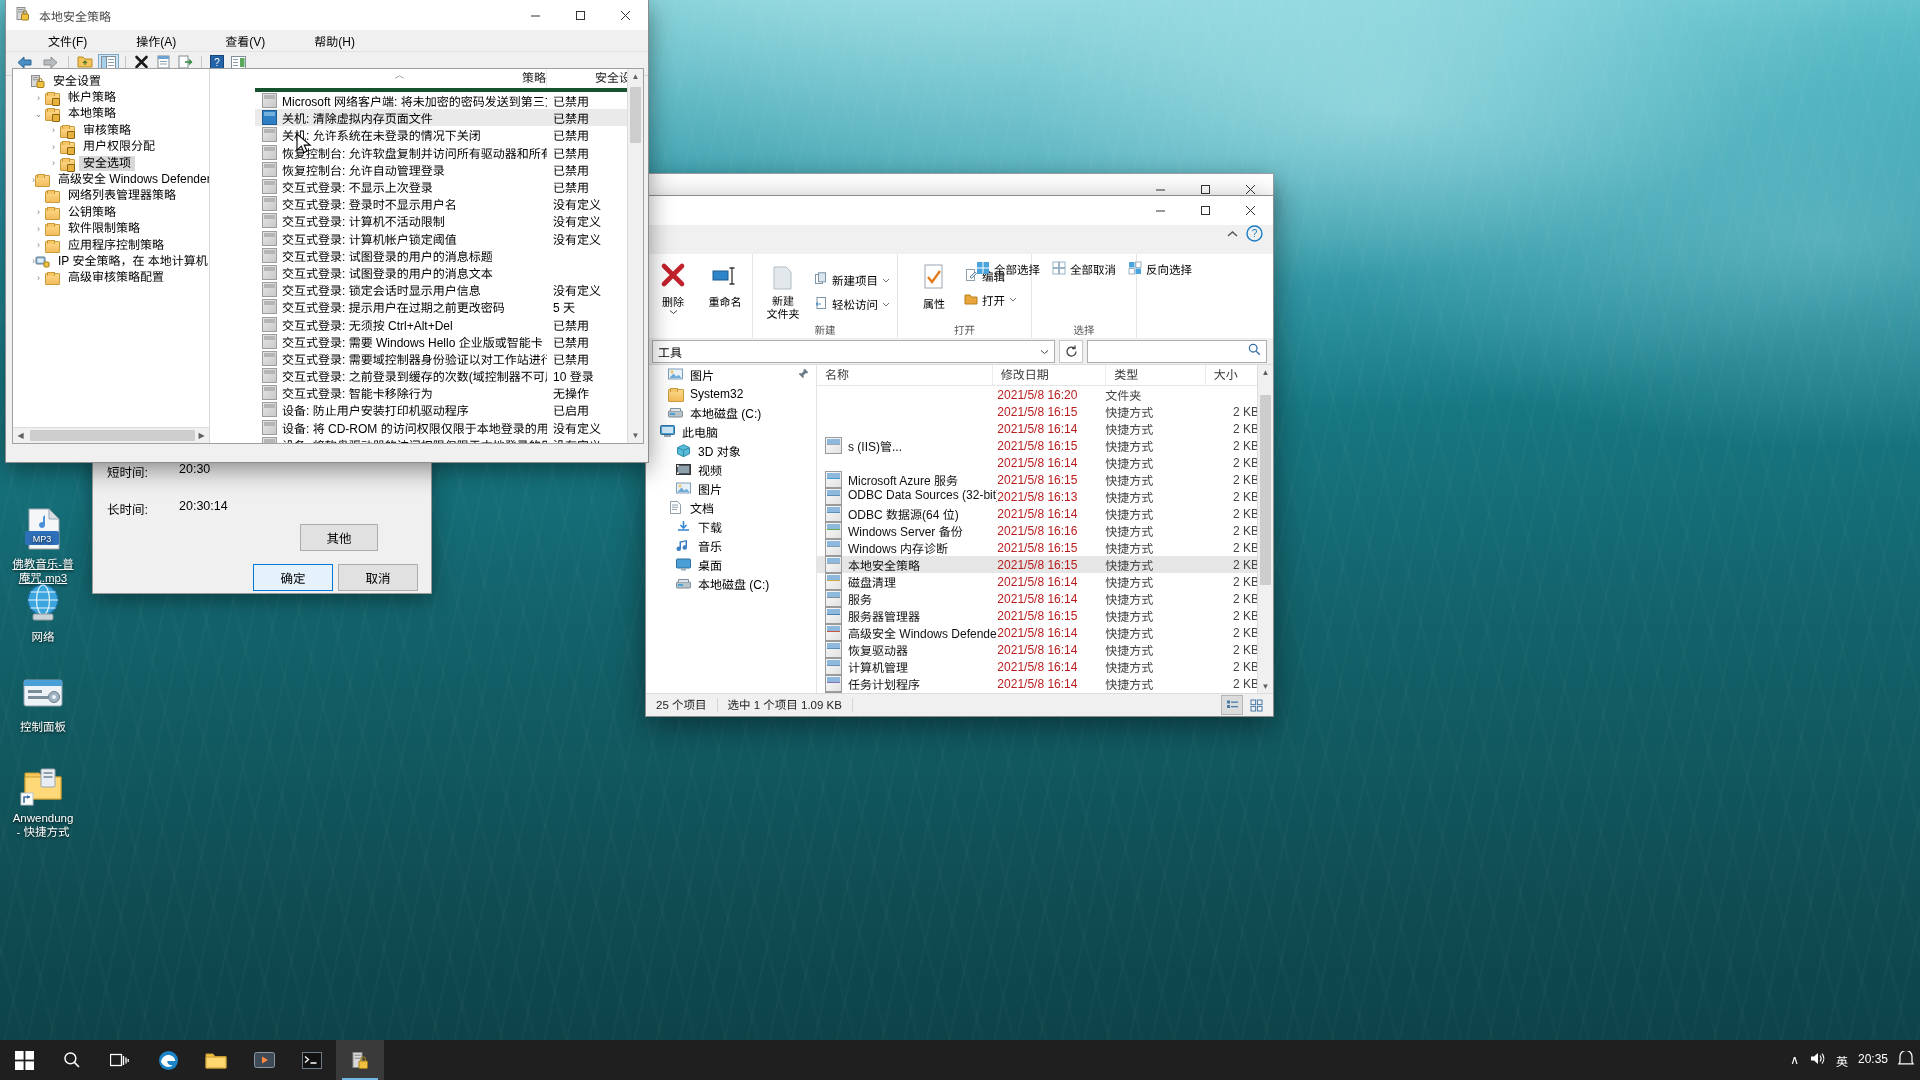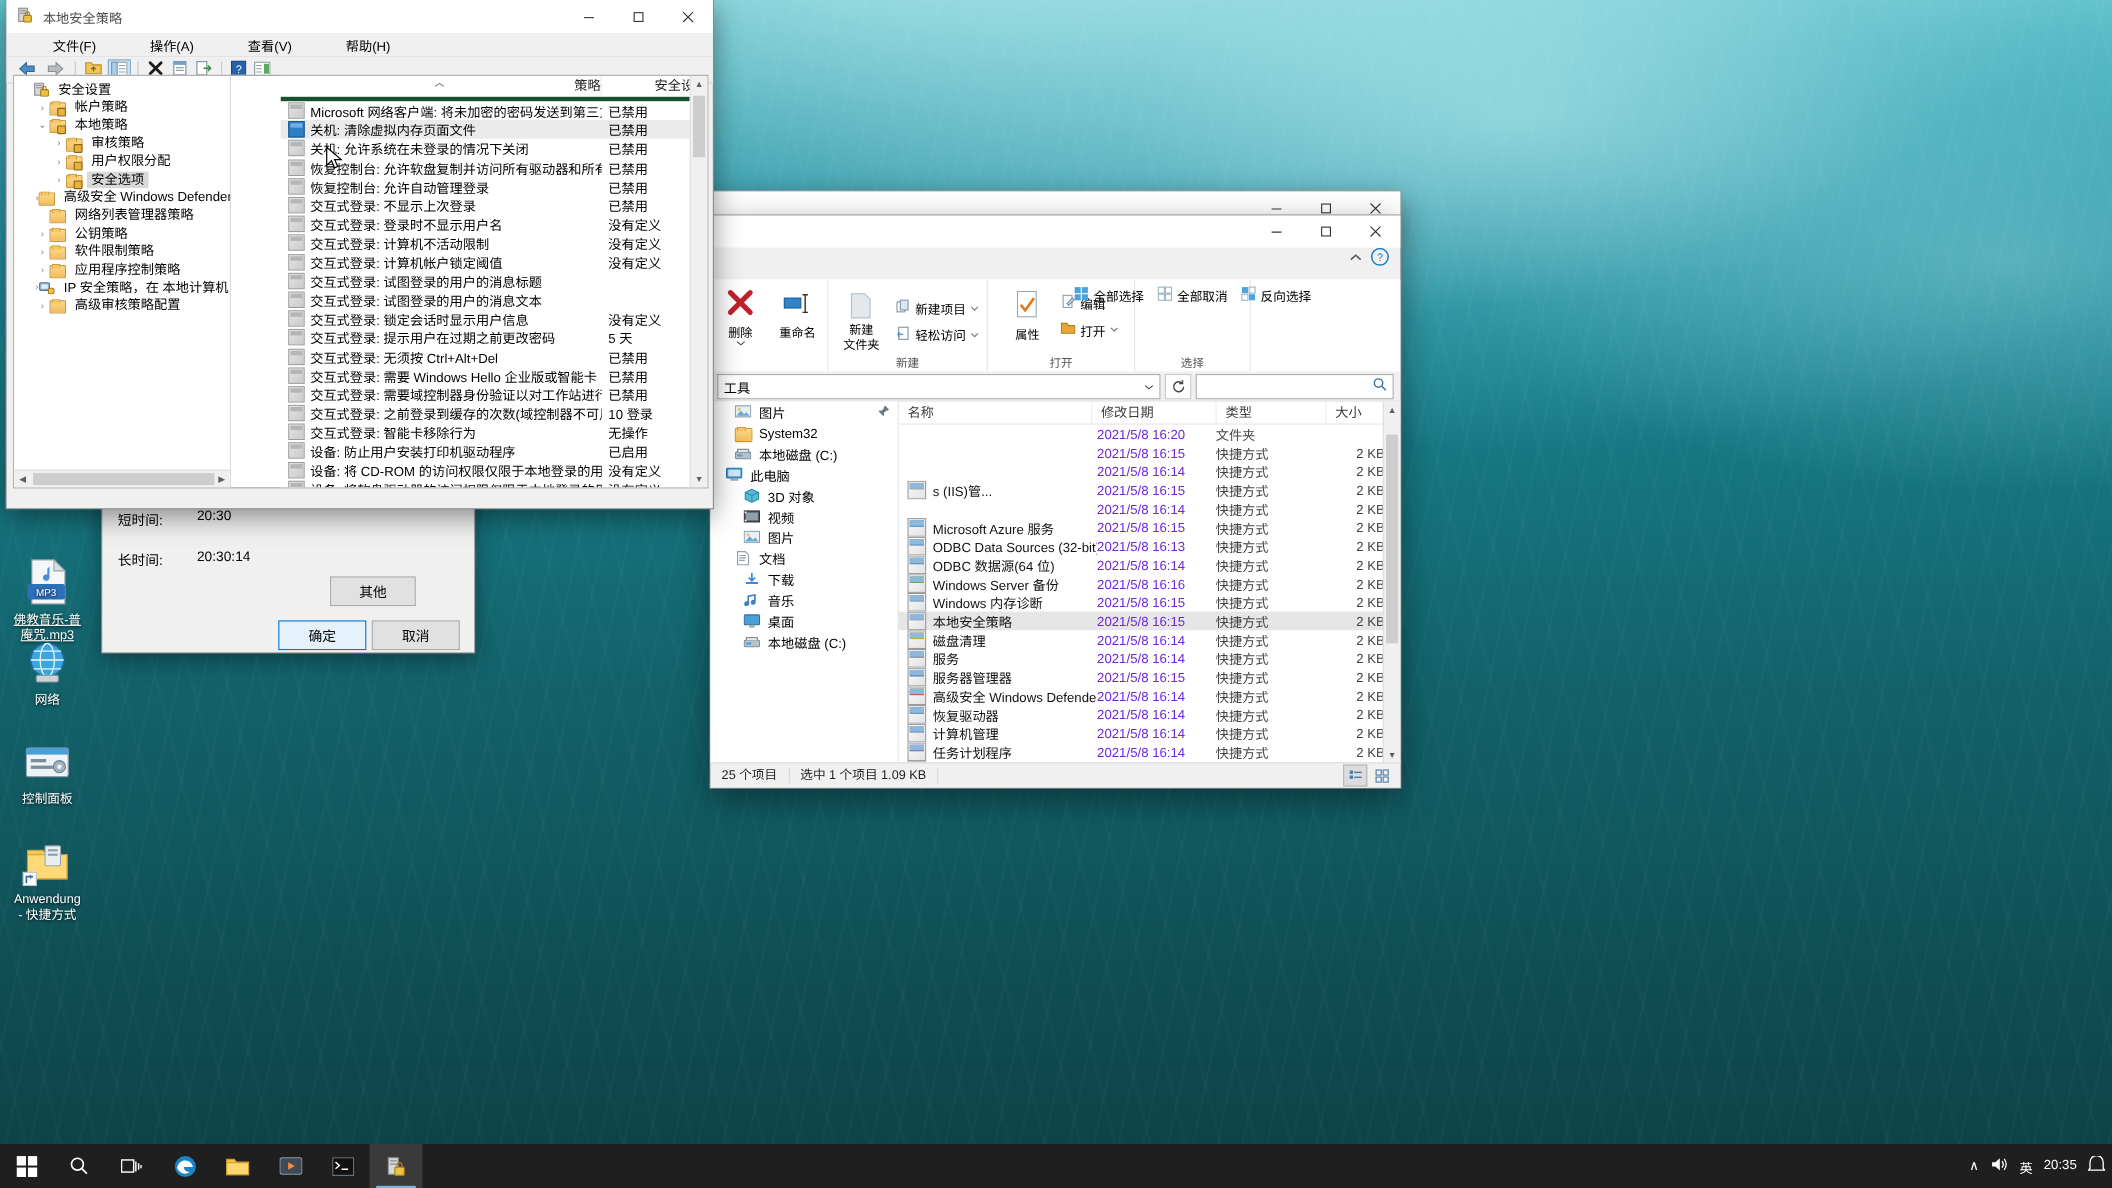--- a/index.html
+++ b/index.html
@@ -113,22 +113,22 @@
   .srchbox{width:168px;height:21px;background:#fff;border:1px solid #adadad;display:flex;align-items:center;padding:0 5px;font-size:12px;color:#757575;}
   #exp .ebody{position:absolute;left:0;right:0;top:168px;bottom:22px;display:flex;background:#fff;border-top:1px solid #dcdcdc;}
   .nav{width:170px;border-right:1px solid #e3e3e3;background:#fff;overflow:hidden;position:relative;font-size:12px;}
   .nrow{display:flex;align-items:center;height:19px;padding-left:22px;white-space:nowrap;}
   .nrow .ni{width:16px;height:14px;margin-right:6px;flex:none;position:relative;}
   .files{flex:1;position:relative;overflow:hidden;}
   .fhdr{display:flex;height:20px;font-size:12px;color:#3b3b3b;border-bottom:1px solid #e5e5e5;align-items:center;}
   .fhdr div{padding-left:8px;border-right:1px solid #ececec;line-height:20px;height:20px;}
   .frow{display:flex;height:17px;font-size:12px;align-items:center;color:#111;white-space:nowrap;}
   .frow.sel{background:#e6e6e6;}
-  .frow .n{width:195px;display:flex;align-items:flex-end;padding-left:8px;overflow:hidden;}
-  .frow .d{width:122px;color:#6d28d9;}
+  .frow .n{width:195px;display:flex;align-items:flex-start;padding-left:8px;overflow:hidden;}
+  .frow .d{width:122px;color:#b91c1c;}
   .frow .t{width:106px;color:#444;}
   .frow .s{width:68px;text-align:right;padding-right:14px;color:#444;}
   .fi{width:15px;height:15px;margin-right:6px;flex:none;position:relative;
       background:linear-gradient(135deg,#f2f2f2,#d7d7d7);border:1px solid #9a9a9a;}
   .fi:after{content:"";position:absolute;left:1px;top:1px;right:1px;height:5px;background:#8fb8dd;}
   .sbar{position:absolute;left:0;right:0;bottom:0;height:22px;background:#f0f0f0;border-top:1px solid #dcdcdc;
         display:flex;align-items:center;font-size:11.5px;color:#222;}
   .sbar .it{padding:0 10px;border-right:1px solid #d6d6d6;line-height:14px;}
   .vws{margin-left:auto;display:flex;gap:2px;padding-right:6px;}
   .vws .v{width:20px;height:18px;border:1px solid transparent;display:flex;align-items:center;justify-content:center;}

